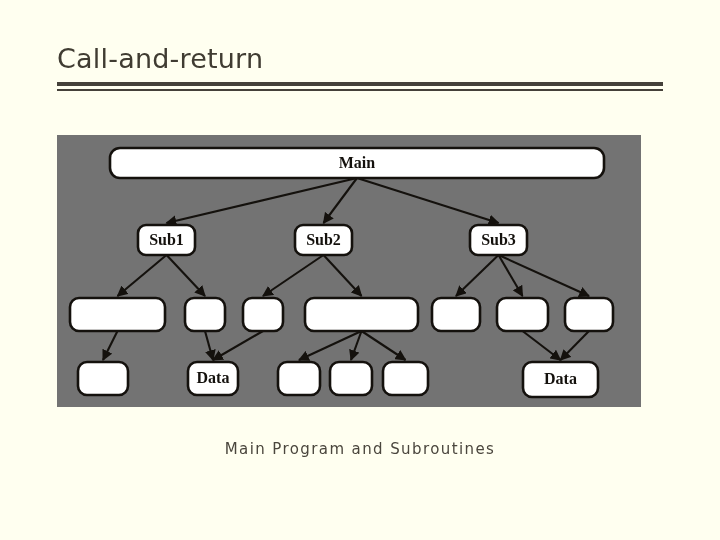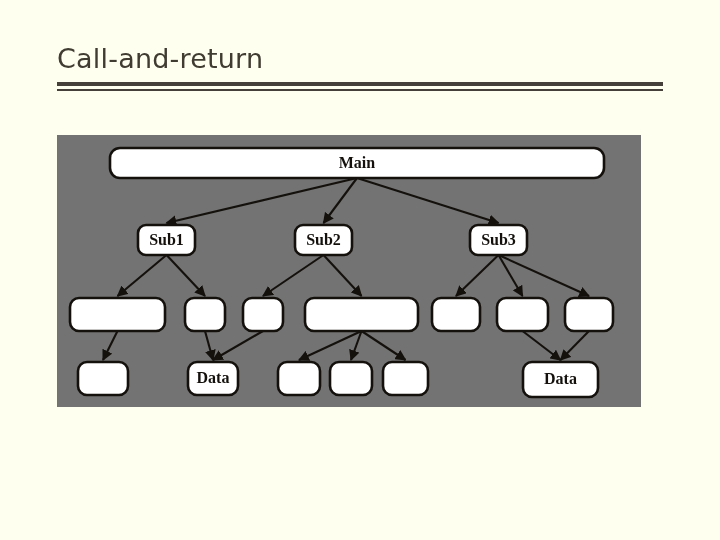--- a/index.html
+++ b/index.html
@@ -202,14 +202,15 @@
             <rect x="326" y="227" width="45" height="33" rx="9" ry="9" class="nodebox"></rect>
           </g>
           <g>
             <rect x="466" y="227" width="75" height="35" rx="9" ry="9" class="nodebox"></rect>
             <text x="503.5" y="245.5" class="nodelabel">Data</text>
           </g>
         </g>
     </svg>
   </div>
 
+  <div id="caption">Main Program and Subroutines</div>
 
 </div>
 
 </body></html>

